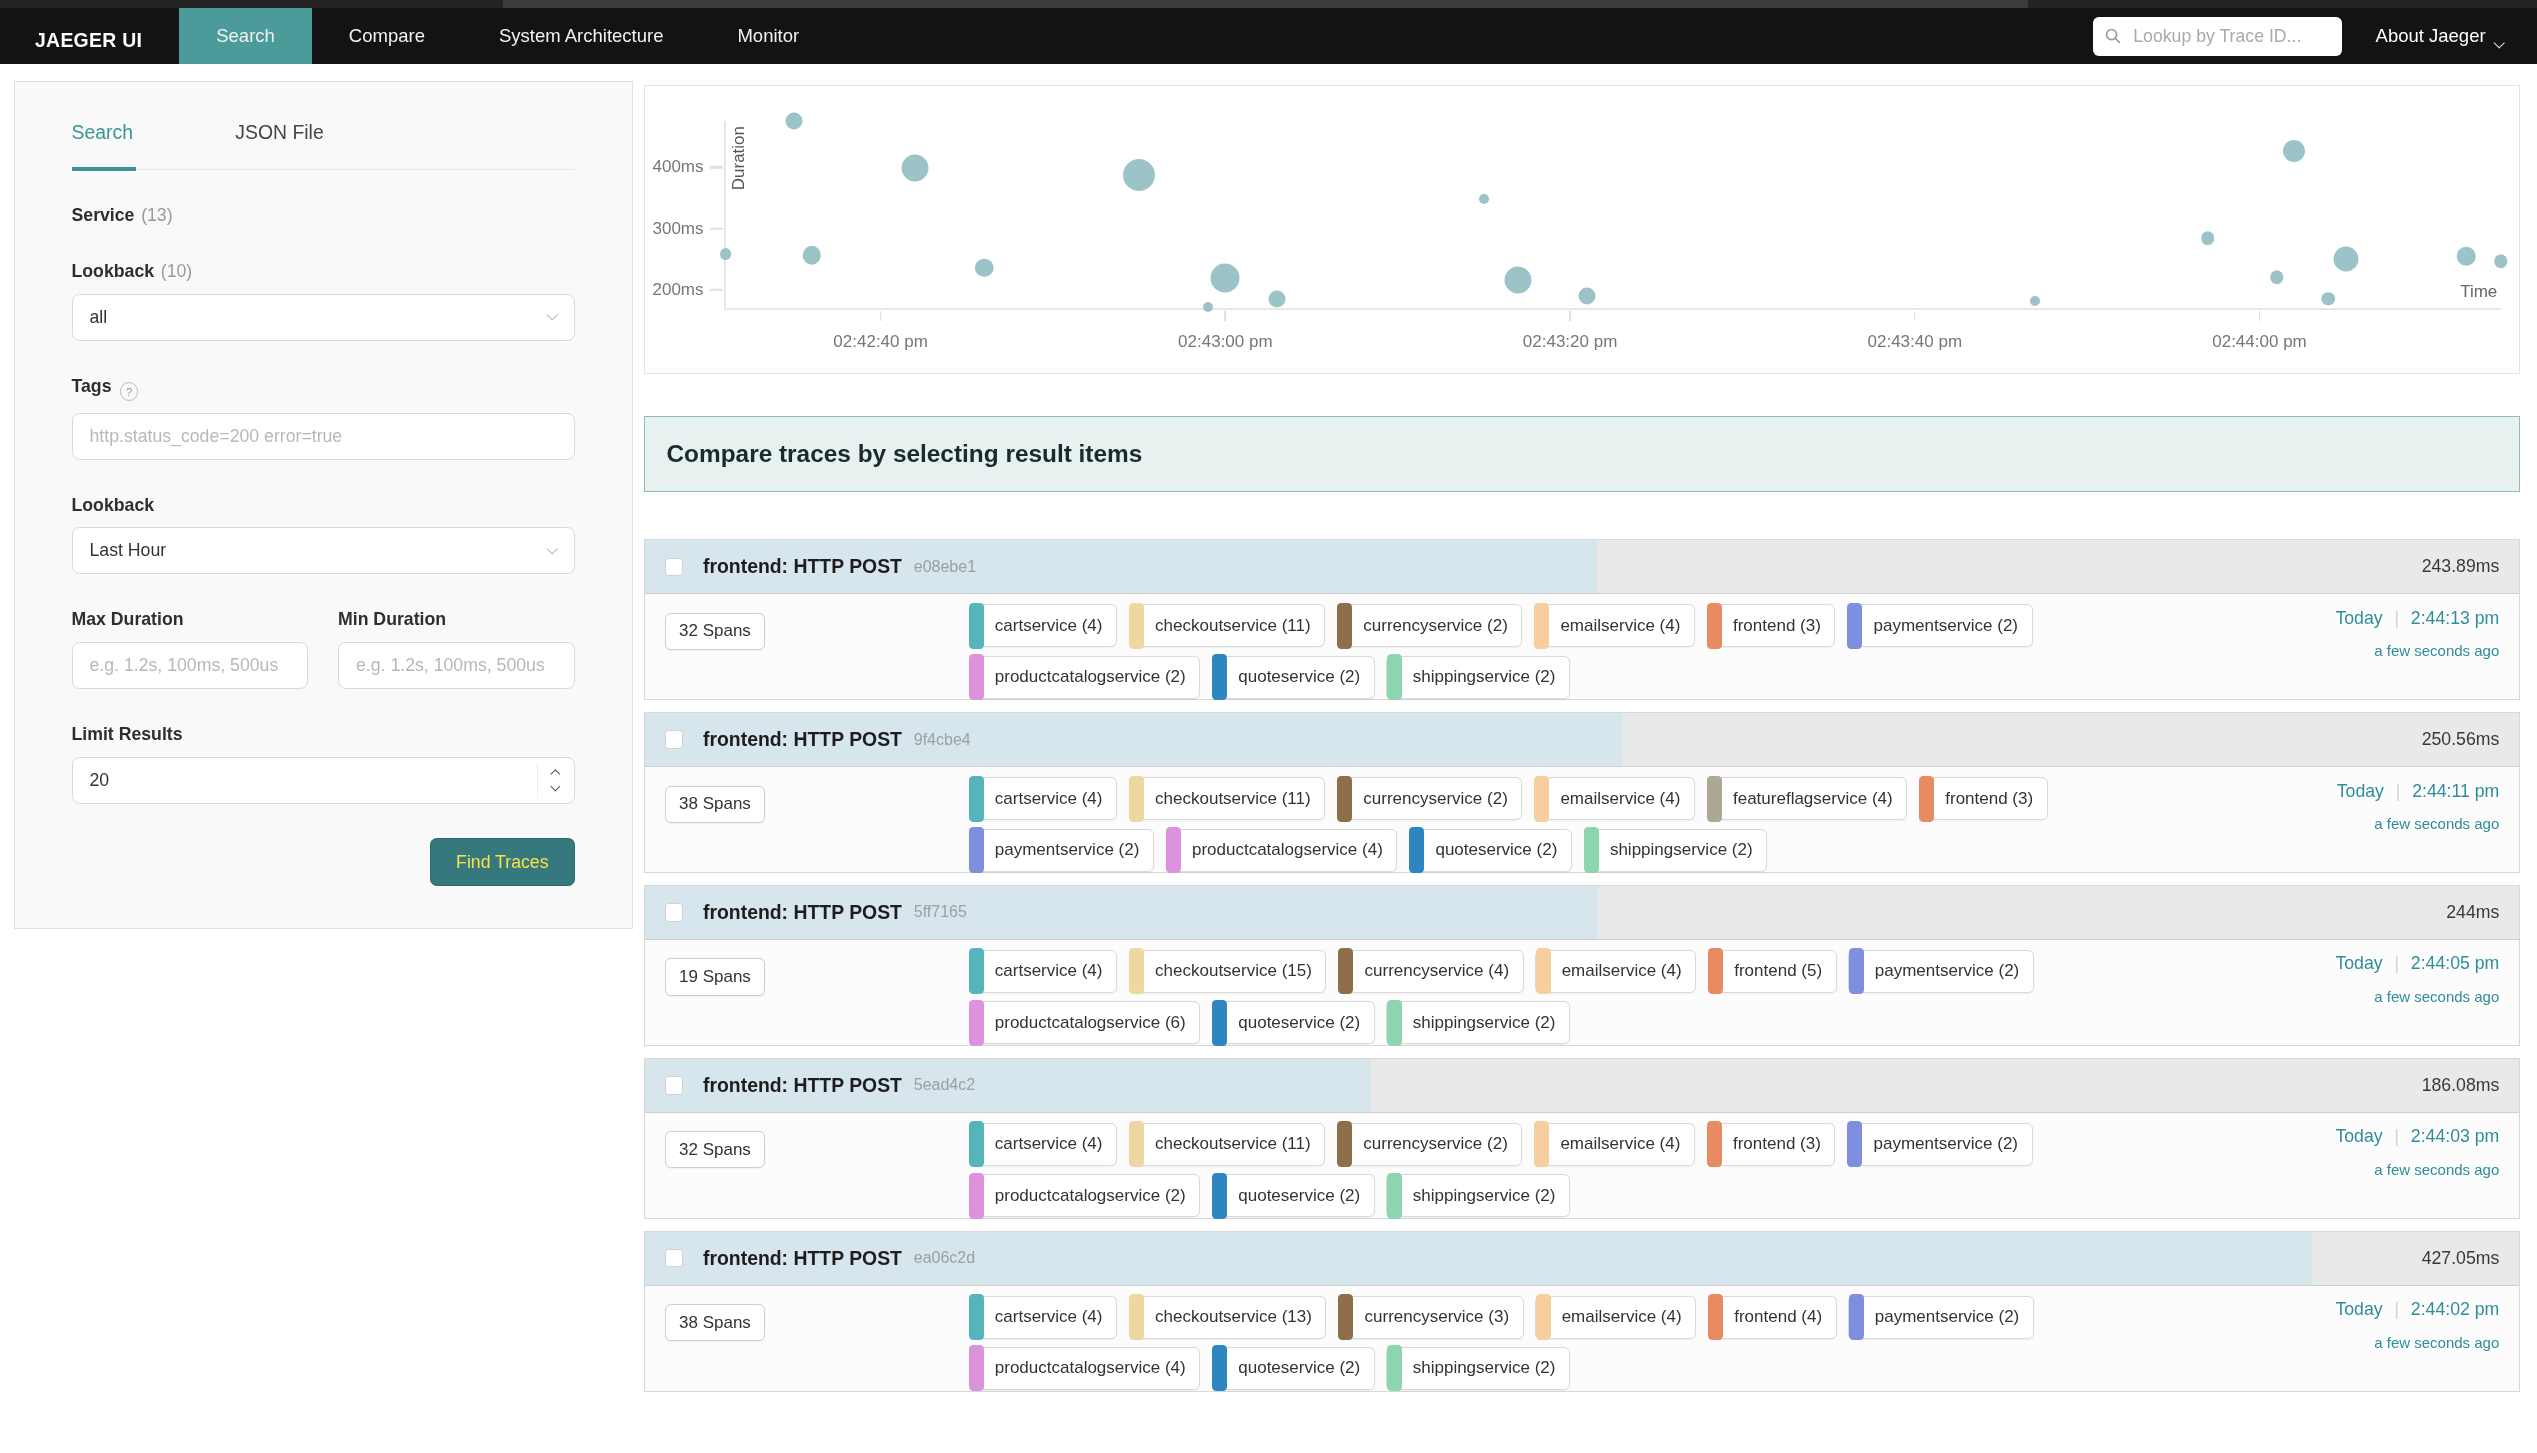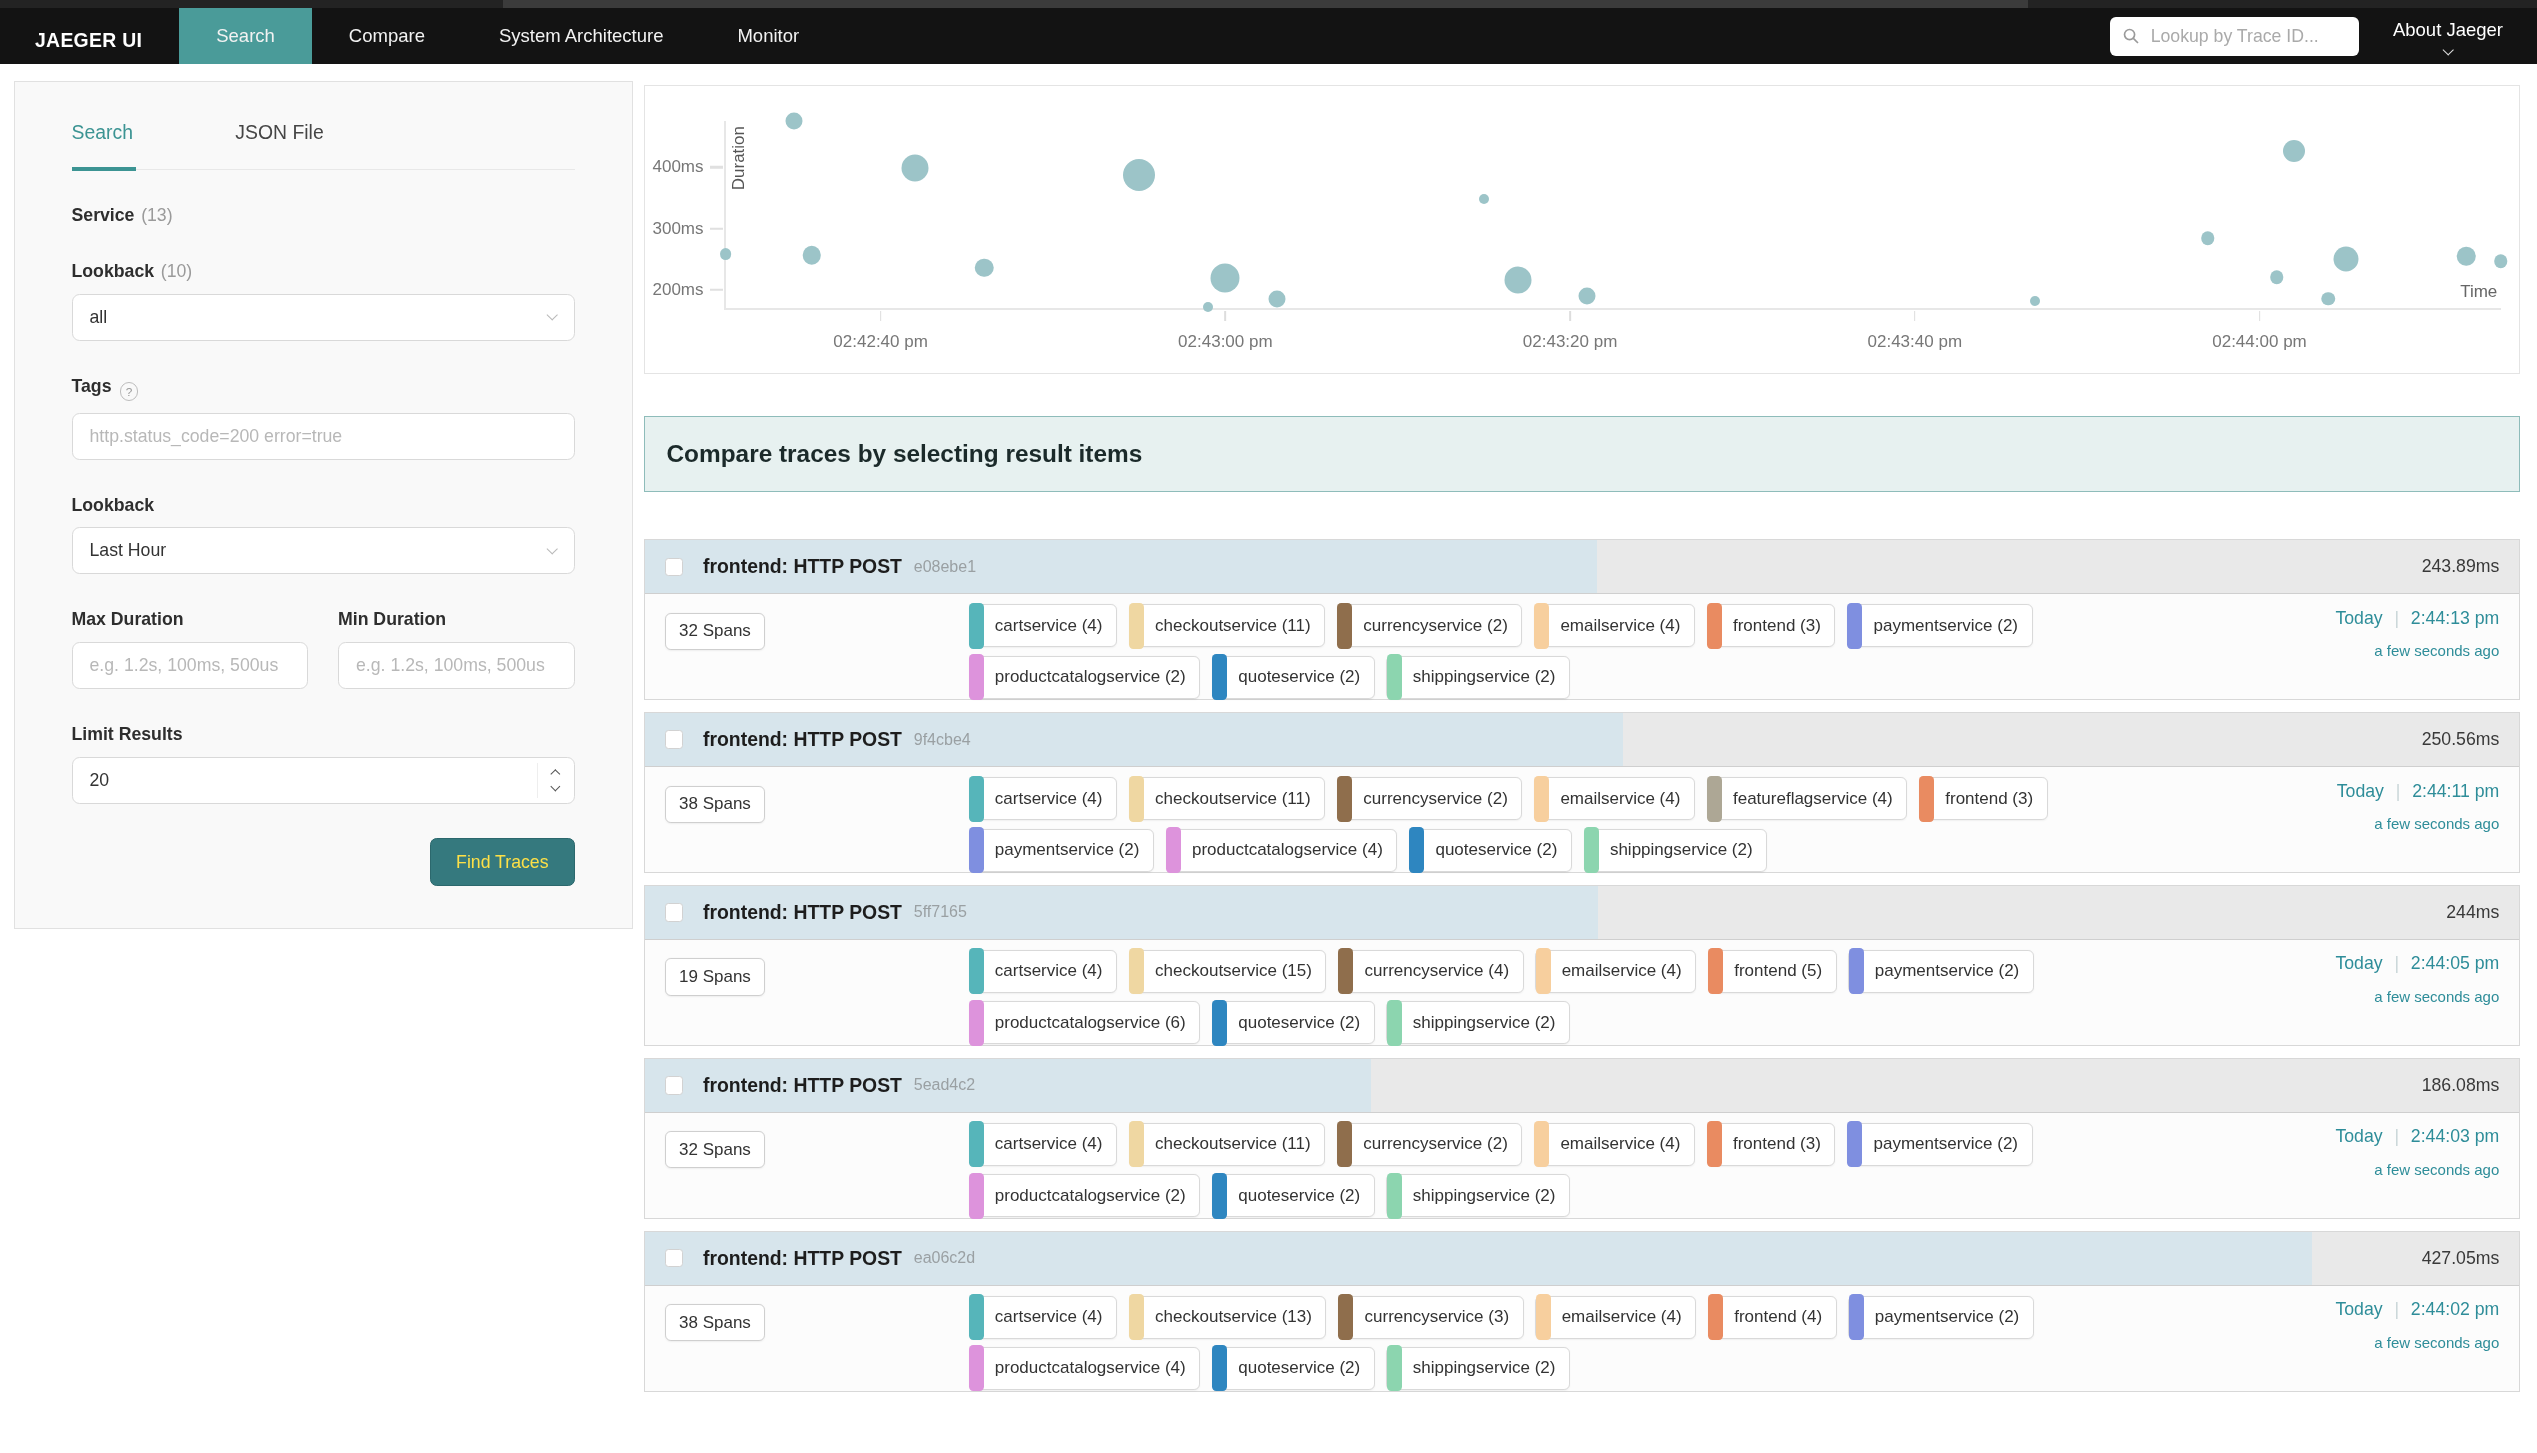--- a/index.html
+++ b/index.html
@@ -12,21 +12,21 @@
 
   
   .navbar{height:56px;background:#131313;display:flex;align-items:stretch;color:#fff;}
   .brand{display:flex;align-items:center;padding:8px 37px 0 35px;font-weight:bold;font-size:19.4px;letter-spacing:0.3px;border-radius:20px;}
   .nav-tab{display:flex;align-items:center;padding:0 37px;font-size:18.5px;color:#f2f2f2;cursor:pointer;}
   .nav-tab.active{background:#4a9b99;}
   .nav-right{margin-left:auto;display:flex;align-items:center;gap:34px;padding-right:35px;}
   .trace-lookup{width:249px;height:39px;background:#fff;border-radius:5.9px;display:flex;align-items:center;padding:0 11.8px;gap:8.4px;}
   .trace-lookup input{border:none;outline:none;background:transparent;font-size:17.7px;color:#1d4ed8;width:100%;font-family:inherit;}
   .trace-lookup input::placeholder{color:#aaa;}
-  .about{display:flex;align-items:center;gap:9px;font-size:18.5px;flex-direction:column;}
+  .about{display:flex;align-items:flex-end;gap:9px;font-size:18.5px;}
   .chev{display:inline-block;width:8.4px;height:8.4px;border-right:1.7px solid #b9b9b9;border-bottom:1.7px solid #b9b9b9;transform:rotate(45deg);margin-top:-4.2px;}
   .chev.light{border-color:#ddd;}
 
   
   .layout{display:flex;align-items:flex-start;}
 
   
   .sidebar{width:619px;margin:17px 0 0 13.5px;background:#f9f9f9;border:0.8px solid #e1e1e1;padding:39px 57px 42px;}
   .side-tabs{display:flex;border-bottom:1.7px solid #e8e8e8;}
   .side-tab{font-size:19.4px;color:#454545;padding:0 3.4px 25px 0;margin-right:99px;position:relative;cursor:pointer;}

